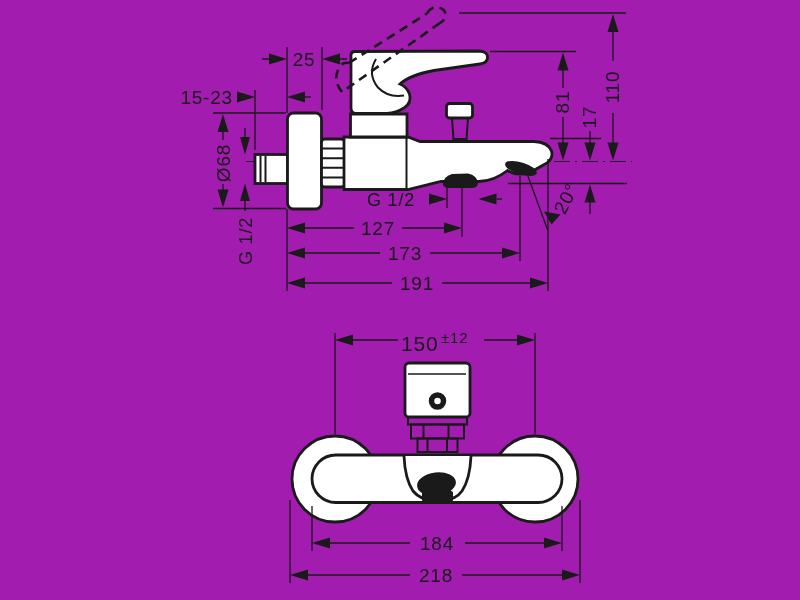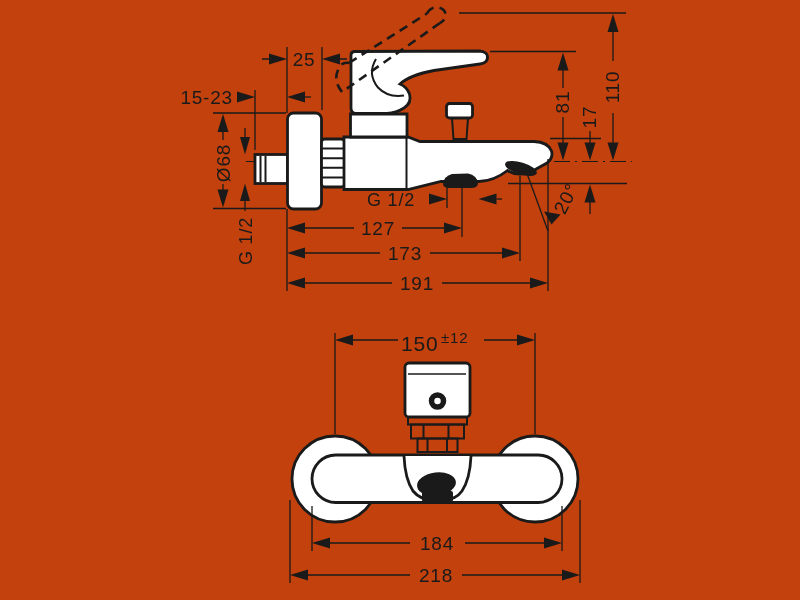--- a/index.html
+++ b/index.html
@@ -1,16 +1,16 @@
 <!DOCTYPE html>
 <html><head>
 <meta charset="utf-8">
 <style>
   html,body{margin:0;padding:0;background:#fff;}
-  .stage{position:relative;width:800px;height:600px;background:#c2410c;overflow:hidden;text-align:center;}
+  .stage{position:relative;width:800px;height:600px;background:#a21caf;overflow:hidden;text-align:center;}
   svg{display:block;}
   text{font-family:"Liberation Sans","DejaVu Sans",sans-serif;fill:#1a1a1a;letter-spacing:0.8px;}
   .dimtxt{font-size:19px;}
   .dimtxt-big{font-size:21px;}
   .dimtxt-sup{font-size:15px;}
   .lbltxt{font-size:18px;}
   .thin{stroke:#1a1a1a;stroke-width:1.3;fill:none;}
   .thickf{stroke:#1a1a1a;stroke-width:2.8;fill:#fff;}
   .mid{stroke:#1a1a1a;stroke-width:2;fill:none;}
   .arrow{fill:#1a1a1a;stroke:none;}

